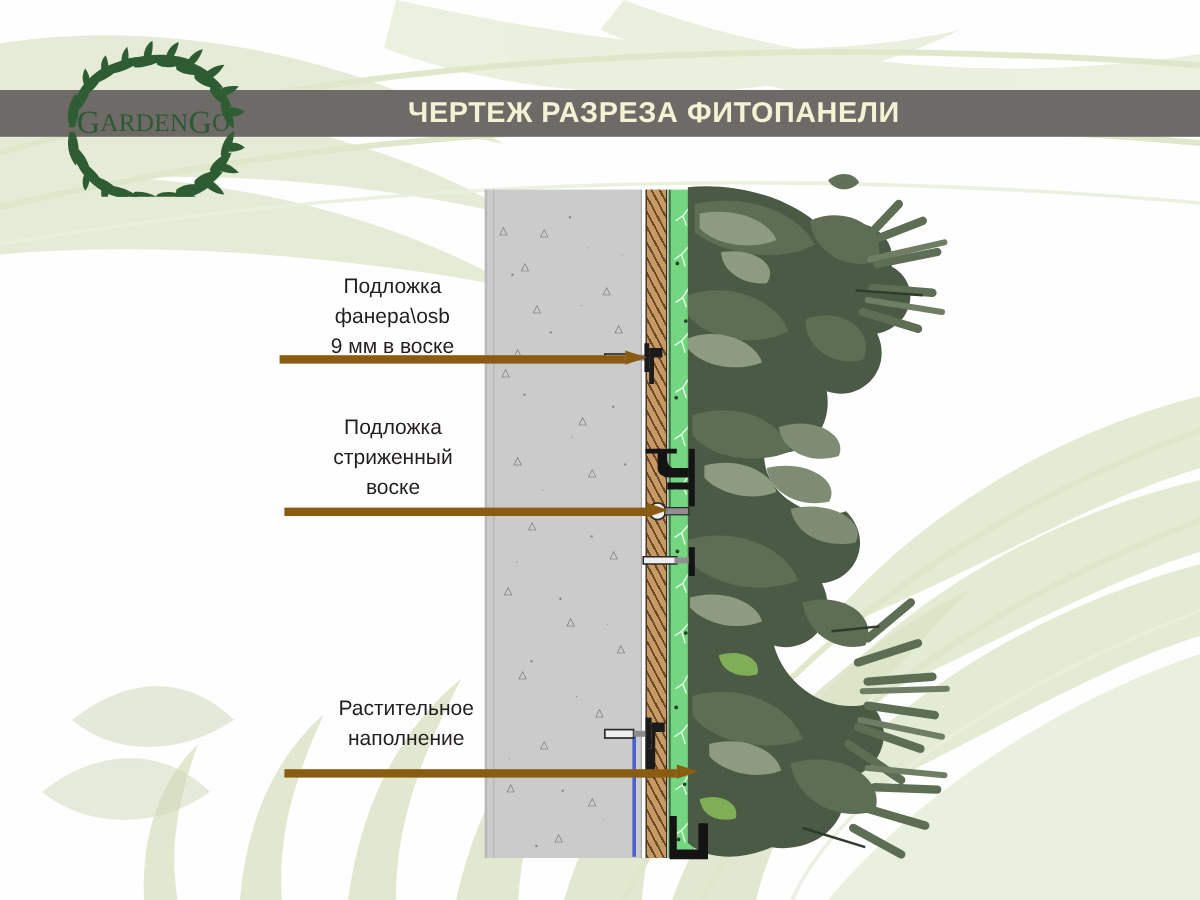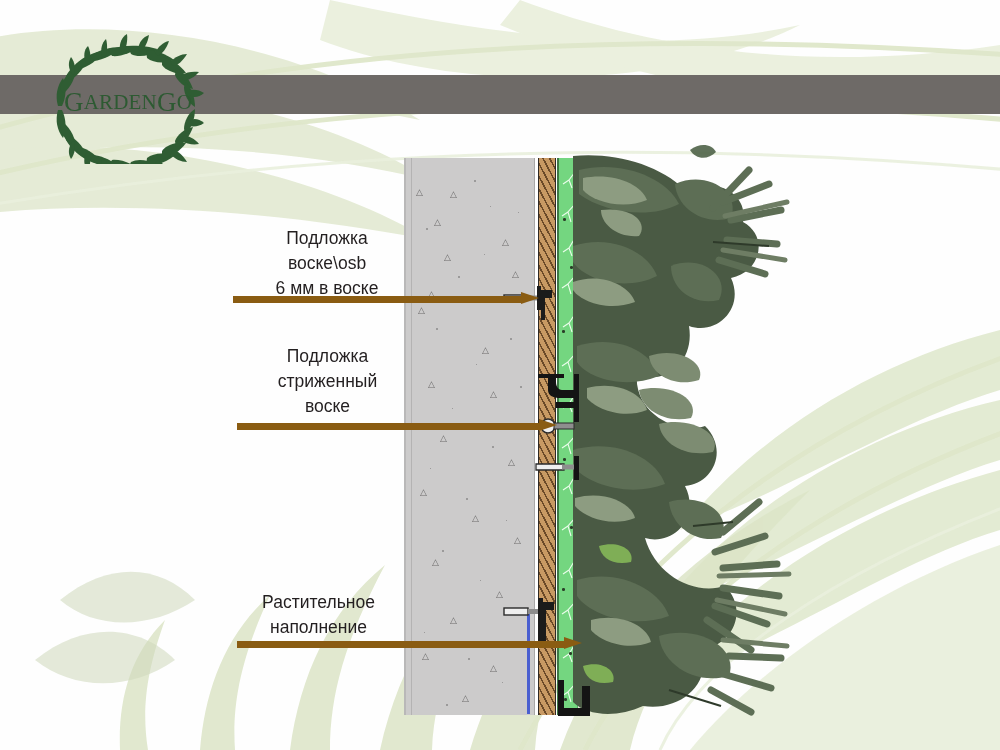--- a/index.html
+++ b/index.html
@@ -380,20 +380,21 @@
       <rect x="38" y="2" width="5" height="26" fill="#1b1b1b"></rect>
       <path d="M43 6 H 54 V 14 H 46 V 52 H 38 V 28 H 43 Z" fill="#1b1b1b"></path>
     </svg>
 
     <svg class="bracket" style="left:556px; top:678px;" width="40" height="42" viewBox="0 0 40 42">
       <path d="M2 2 H 8 V 30 H 26 V 8 H 34 V 38 H 2 Z" fill="#141414"></path>
     </svg>
   </div>
 
   <div class="header-band"></div>
+  <div class="title">ЧЕРТЕЖ РАЗРЕЗА ФИТОПАНЕЛИ</div>
 
   <div class="logo">
     <svg width="180" height="132" viewBox="0 0 180 132">
       <g fill="#2f5d33">
 
         <g>
           <path d="M20 74 C 17 64, 19 54, 25 46 C 29 54, 28 66, 24 74 Z"></path>
           <path d="M22 58 C 24 48, 30 40, 38 35 C 38 45, 33 55, 26 61 Z"></path>
           <path d="M28 44 C 33 35, 41 28, 50 25 C 47 35, 40 44, 32 48 Z"></path>
           <path d="M38 32 C 46 24, 56 20, 66 19 C 60 28, 50 35, 42 37 Z"></path>
@@ -445,31 +446,31 @@
       </g>
     </svg>
     <div class="logo-text">
         <span class="cap">G</span>
         <span class="sm">ARDEN</span>
         <span class="cap">G</span>
         <span class="sm">O</span>
       </div>
   </div>
 
-  <div class="label" style="left:252px; top:226px; width:150px;"><span>Подложка</span><br><span>воске\osb</span><br><span>6 мм в воске</span></div>
+  <div class="label" style="left:252px; top:226px; width:150px;"><span>Подложка</span><br><span>фанера\osb</span><br><span>9 мм в воске</span></div>
   <div class="arrow" style="left:233px; top:292px; width:306px;">
     <div class="shaft" style="width:288px;"></div>
     <div class="head" style="left:288px;"></div>
   </div>
 
   <div class="label" style="left:250px; top:344px; width:155px;"><span>Подложка</span><br><span>стриженный</span><br><span>воске</span></div>
   <div class="arrow" style="left:237px; top:419px; width:320px;">
     <div class="shaft" style="width:302px;"></div>
     <div class="head" style="left:302px;"></div>
   </div>
 
-  <div class="label" style="left:236px; top:578px; width:165px;margin-top:12px;"><span>Растительное</span><br><span>наполнение</span></div>
+  <div class="label" style="left:256px; top:578px; width:165px;"><span>Растительное</span><br><span>наполнение</span></div>
   <div class="arrow" style="left:237px; top:637px; width:345px;">
     <div class="shaft" style="width:327px;"></div>
     <div class="head" style="left:327px;"></div>
   </div>
 
 </div>
 
 </body></html>

